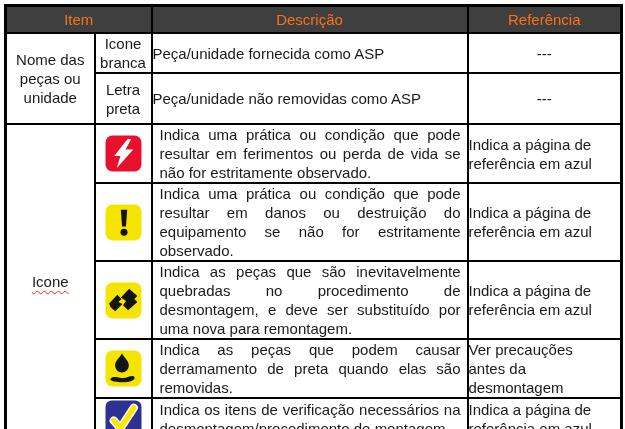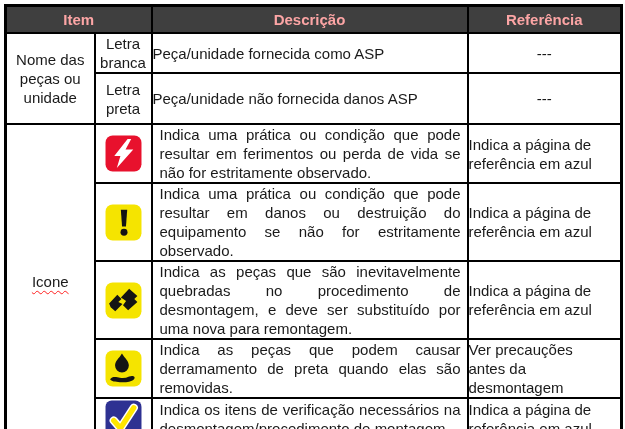--- a/index.html
+++ b/index.html
@@ -19,22 +19,22 @@
   td, th {
     border: 2px solid #000000;
     font-size: 15px;
     line-height: 19px;
     vertical-align: middle;
     padding: 0;
     overflow: hidden;
   }
   th.head {
     background: #3f3f3f;
-    color: #fca5a5;
-    font-weight: bold;
+    color: #f97316;
+    font-weight: normal;
     font-size: 15px;
     text-align: center;
     height: 25px;
   }
   .c-center { text-align: center; }
   .c-left   { text-align: left; padding-right: 4px; }
   .c-just   { text-align: justify; padding-left: 7px; padding-right: 6px; border-radius: 18px; }
   .pre      { white-space: pre-line; }
   .iconcell { text-align: center; }
   .misspell {
@@ -67,28 +67,28 @@
 
     <tbody>
         <tr>
       <th class="head" colspan="2">Item</th>
       <th class="head">Descrição</th>
       <th class="head">Referência</th>
     </tr>
 
     <tr class="r1">
       <td class="c-center" rowspan="2">Nome das peças ou unidade</td>
-      <td class="c-center">Letra branca</td>
+      <td class="c-center">Icone branca</td>
       <td class="c-left">Peça/unidade fornecida como ASP</td>
       <td class="c-center">---</td>
     </tr>
 
     <tr class="r2">
       <td class="c-center">Letra preta</td>
-      <td class="c-left">Peça/unidade não fornecida danos ASP</td>
+      <td class="c-left">Peça/unidade não removidas como ASP</td>
       <td class="c-center">---</td>
     </tr>
 
     <tr class="r3">
       <td class="c-center" rowspan="5">
         <span class="misspell">Icone</span>
       </td>
       <td class="iconcell">
         <span class="icn">
           <svg width="37" height="37" viewBox="0 0 36 36">

